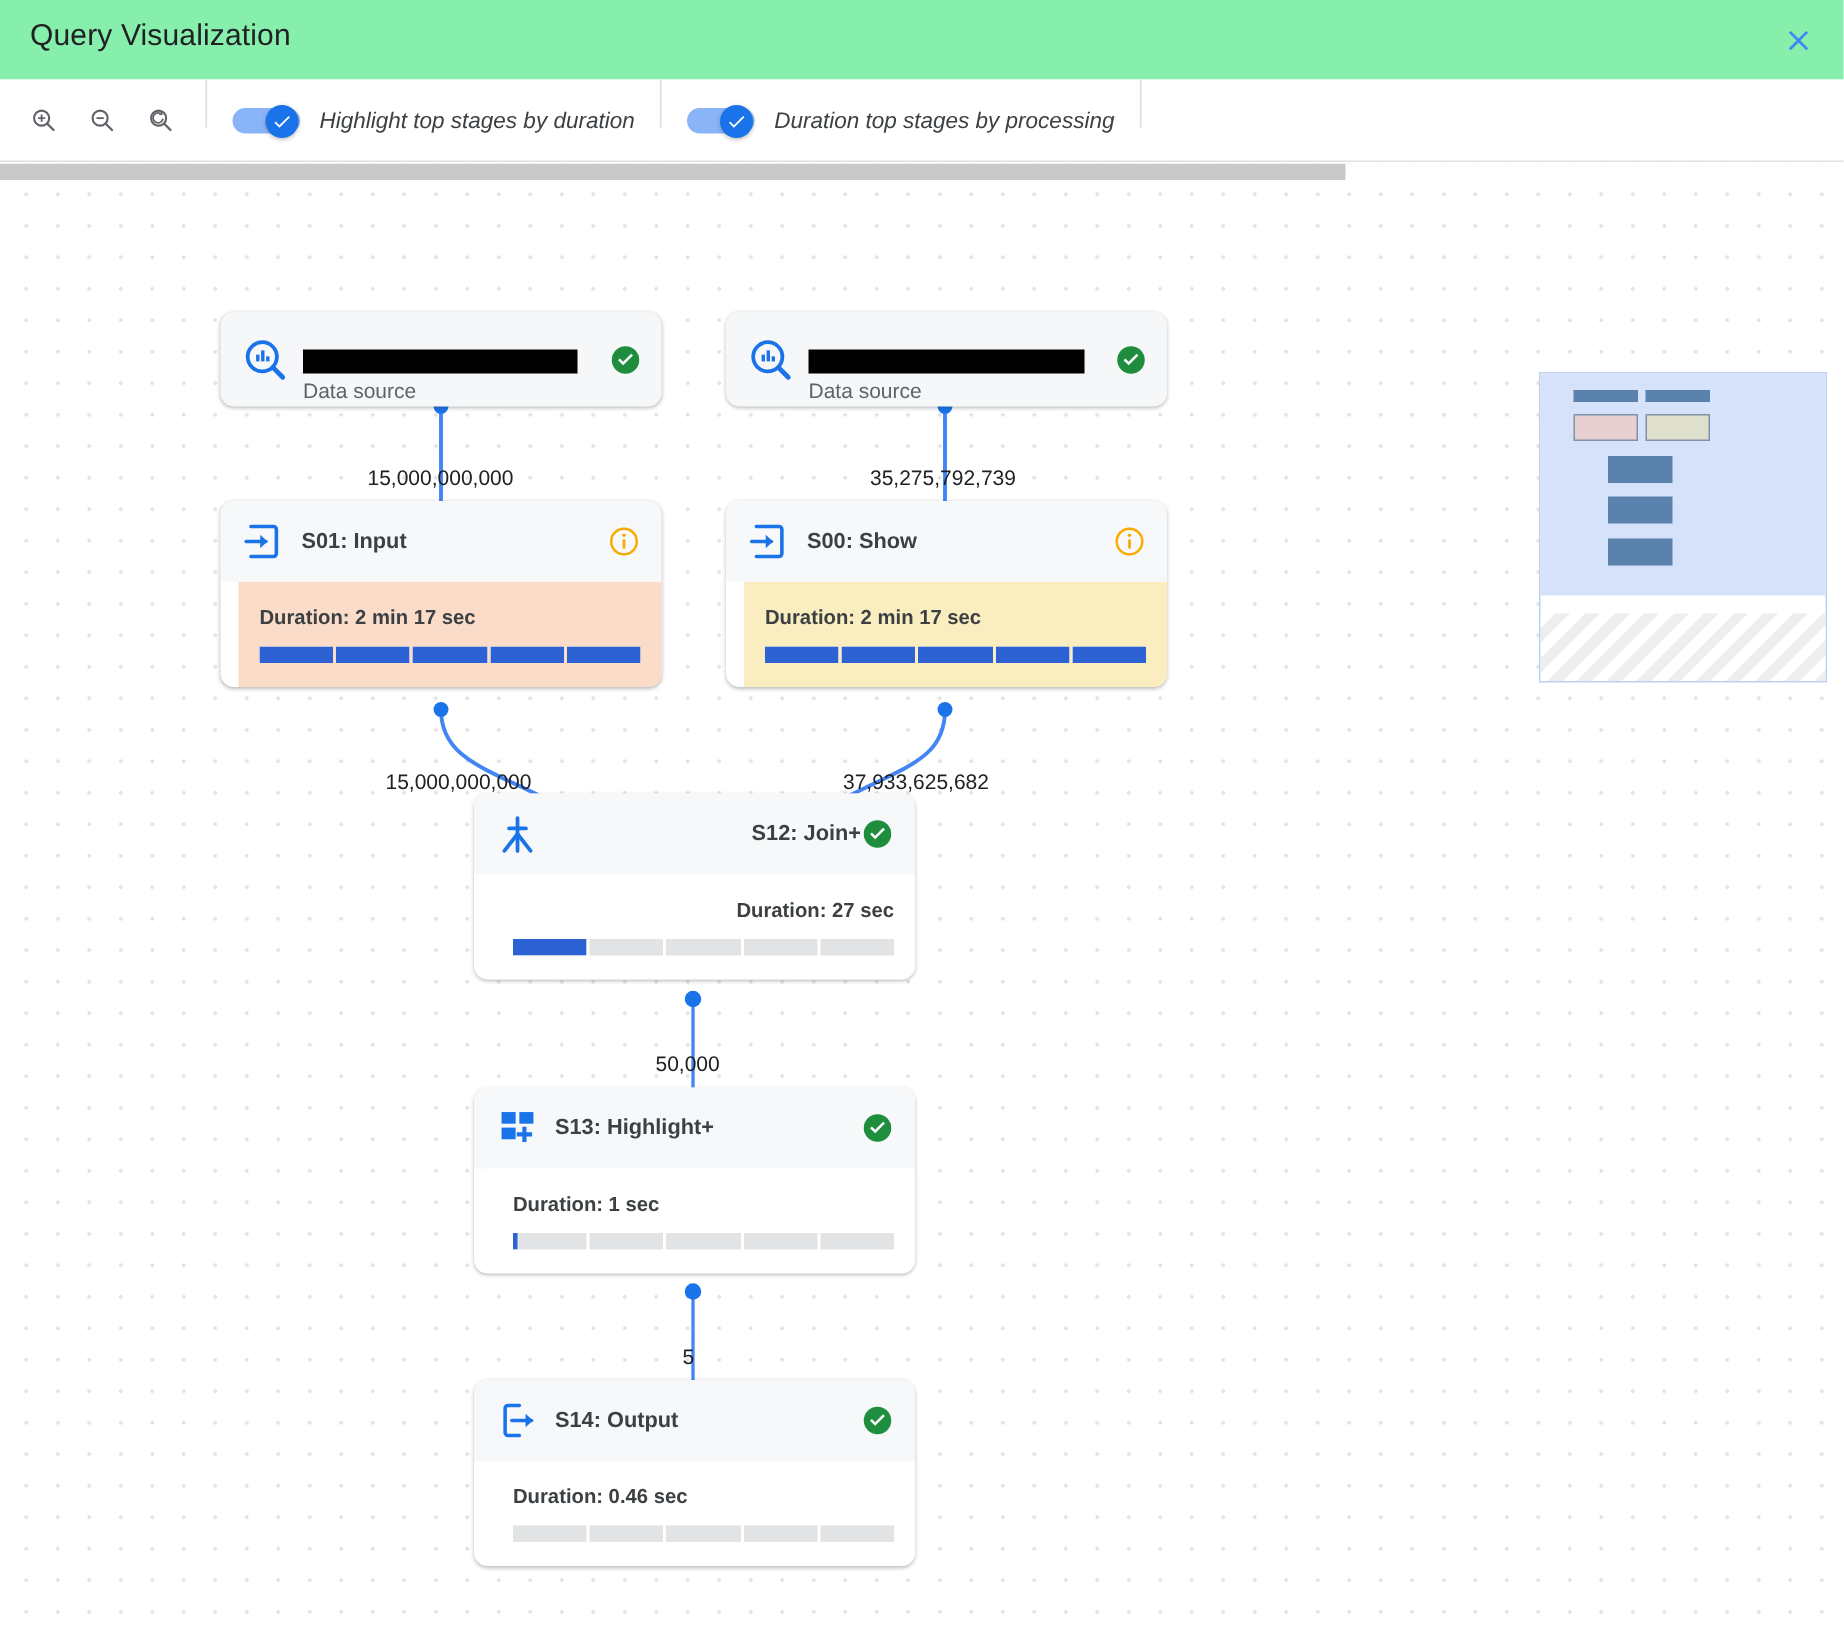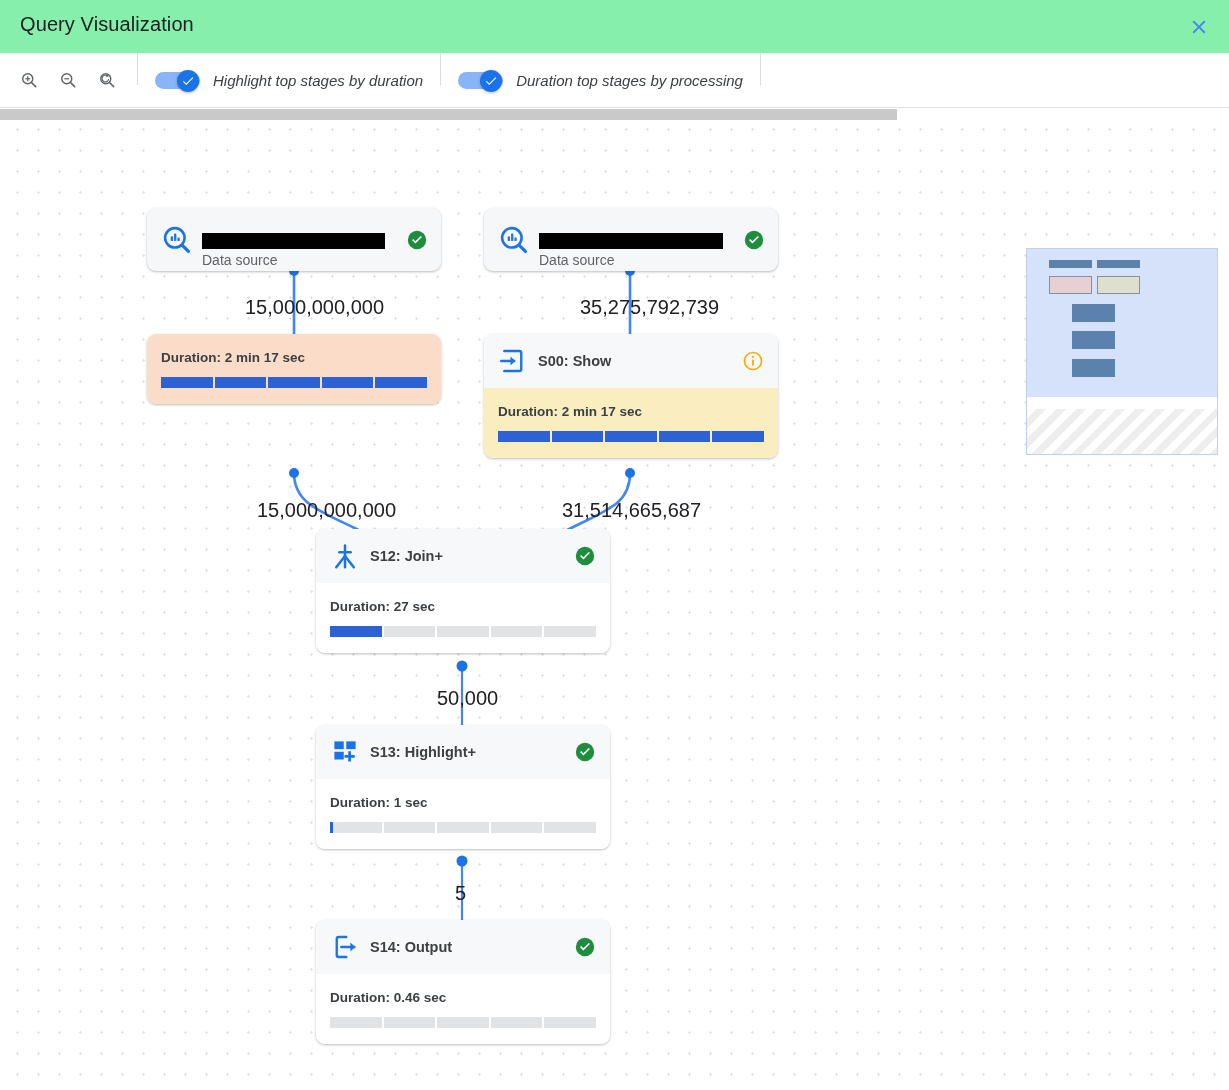--- a/index.html
+++ b/index.html
@@ -201,20 +201,21 @@
     font-size: 14.5px;
     font-weight: bold;
     color: #3c4043;
     white-space: nowrap;
   }
   .stage-badge { flex: 0 0 auto; width: 22px; height: 22px; }
 
   .stage-body {
     padding: 16px 14px 16px 14px;
     background: #ffffff;
+    margin-left: 12px;
   }
   .stage-body.peach { background: #fadcc8; }
   .stage-body.cream { background: #faeec0; }
 
   .dur-text {
     font-size: 13.5px;
     font-weight: bold;
     color: #3c4043;
     margin-bottom: 12px;
     white-space: nowrap;
@@ -232,24 +233,25 @@
   }
   .bar .seg .fill {
     position: absolute;
     left: 0; top: 0; bottom: 0;
     background: #2c62d4;
   }
 
   
   .edge-label {
     position: absolute;
-    font-size: 20px;
+    font-size: 14px;
     color: #202124;
     white-space: nowrap;
     z-index: 8;
+    margin-top: 14px;
   }
 
   
   .minimap {
     position: absolute;
     left: 1026px; top: 139px;
     width: 192px; height: 207px;
     background: #ffffff;
     border: 1px solid #bcd0f0;
     z-index: 30;
@@ -373,21 +375,21 @@
     <line x1="462" y1="557" x2="462" y2="632" stroke="#4285f4" stroke-width="2.2"></line>
     <circle cx="462" cy="557" r="5.5" fill="#1a73e8"></circle>
 
     <line x1="462" y1="752" x2="462" y2="827" stroke="#4285f4" stroke-width="2.2"></line>
     <circle cx="462" cy="752" r="5.5" fill="#1a73e8"></circle>
   </svg>
 
   <div class="edge-label" style="left:245px; top:187px;">15,000,000,000</div>
   <div class="edge-label" style="left:580px; top:187px;">35,275,792,739</div>
   <div class="edge-label" style="left:257px; top:390px;">15,000,000,000</div>
-  <div class="edge-label" style="left:562px; top:390px;">31,514,665,687</div>
+  <div class="edge-label" style="left:562px; top:390px;">37,933,625,682</div>
   <div class="edge-label" style="left:437px; top:578px;">50,000</div>
   <div class="edge-label" style="left:455px; top:773px;">5</div>
 
   <div class="node ds-node" style="left:147px; top:99px;">
     <div class="ds-icon">
       <svg width="32" height="32" viewBox="0 0 24 24">
         <circle cx="10.4" cy="10.4" r="7.3" fill="none" stroke="#1a73e8" stroke-width="1.9"></circle>
         <rect x="7.3" y="9.3" width="1.7" height="3.4" fill="#1a73e8"></rect>
         <rect x="9.8" y="7.2" width="1.7" height="5.5" fill="#1a73e8"></rect>
         <rect x="12.3" y="10.2" width="1.7" height="2.5" fill="#1a73e8"></rect>
@@ -422,20 +424,37 @@
     </div>
     <div class="ds-status">
       <svg width="22" height="22" viewBox="0 0 24 24">
         <circle cx="12" cy="12" r="10" fill="#1e8e3e"></circle>
         <path d="M10.3 15.9L6.6 12.2l1.3-1.3 2.4 2.4 5.8-5.8 1.3 1.3z" fill="#ffffff"></path>
       </svg>
     </div>
   </div>
 
   <div class="node stage-node" style="left:147px; top:225px;">
+    <div class="stage-head">
+      <div class="stage-icon">
+        <svg width="30" height="30" viewBox="0 0 24 24">
+          <path d="M5 4 h12 a1.6 1.6 0 0 1 1.6 1.6 v12.8 a1.6 1.6 0 0 1 -1.6 1.6 h-12" fill="none" stroke="#1a73e8" stroke-width="1.9" stroke-linecap="round"></path>
+          <line x1="2.5" y1="12" x2="13" y2="12" stroke="#1a73e8" stroke-width="1.9" stroke-linecap="round"></line>
+          <path d="M10 8.4 L13.8 12 L10 15.6 Z" fill="#1a73e8"></path>
+        </svg>
+      </div>
+      <div class="stage-title">S01: Input</div>
+      <div class="stage-badge">
+        <svg width="22" height="22" viewBox="0 0 24 24">
+          <circle cx="12" cy="12" r="9.3" fill="none" stroke="#f9ab00" stroke-width="1.8"></circle>
+          <rect x="11" y="10.3" width="2" height="7" rx="1" fill="#f9ab00"></rect>
+          <circle cx="12" cy="7.4" r="1.25" fill="#f9ab00"></circle>
+        </svg>
+      </div>
+    </div>
     <div class="stage-body peach">
       <div class="dur-text">Duration: 2 min 17 sec</div>
       <div class="bar">
         <div class="seg">
             <div class="fill" style="width:100%"></div>
           </div>
         <div class="seg">
             <div class="fill" style="width:100%"></div>
           </div>
         <div class="seg">
@@ -484,21 +503,21 @@
         <div class="seg">
             <div class="fill" style="width:100%"></div>
           </div>
         <div class="seg">
             <div class="fill" style="width:100%"></div>
           </div>
       </div>
     </div>
   </div>
 
-  <div class="node stage-node" style="left:316px; top:420px;">
+  <div class="node stage-node" style="left:316px; top:420px;text-align:right;">
     <div class="stage-head">
       <div class="stage-icon">
         <svg width="30" height="30" viewBox="0 0 24 24">
           <line x1="12" y1="3.5" x2="12" y2="21" stroke="#1a73e8" stroke-width="2" stroke-linecap="round"></line>
           <line x1="12" y1="12" x2="5" y2="21" stroke="#1a73e8" stroke-width="2" stroke-linecap="round"></line>
           <line x1="12" y1="12" x2="19" y2="21" stroke="#1a73e8" stroke-width="2" stroke-linecap="round"></line>
           <line x1="7.5" y1="9" x2="16.5" y2="9" stroke="#1a73e8" stroke-width="2" stroke-linecap="round"></line>
         </svg>
       </div>
       <div class="stage-title">S12: Join+</div>

